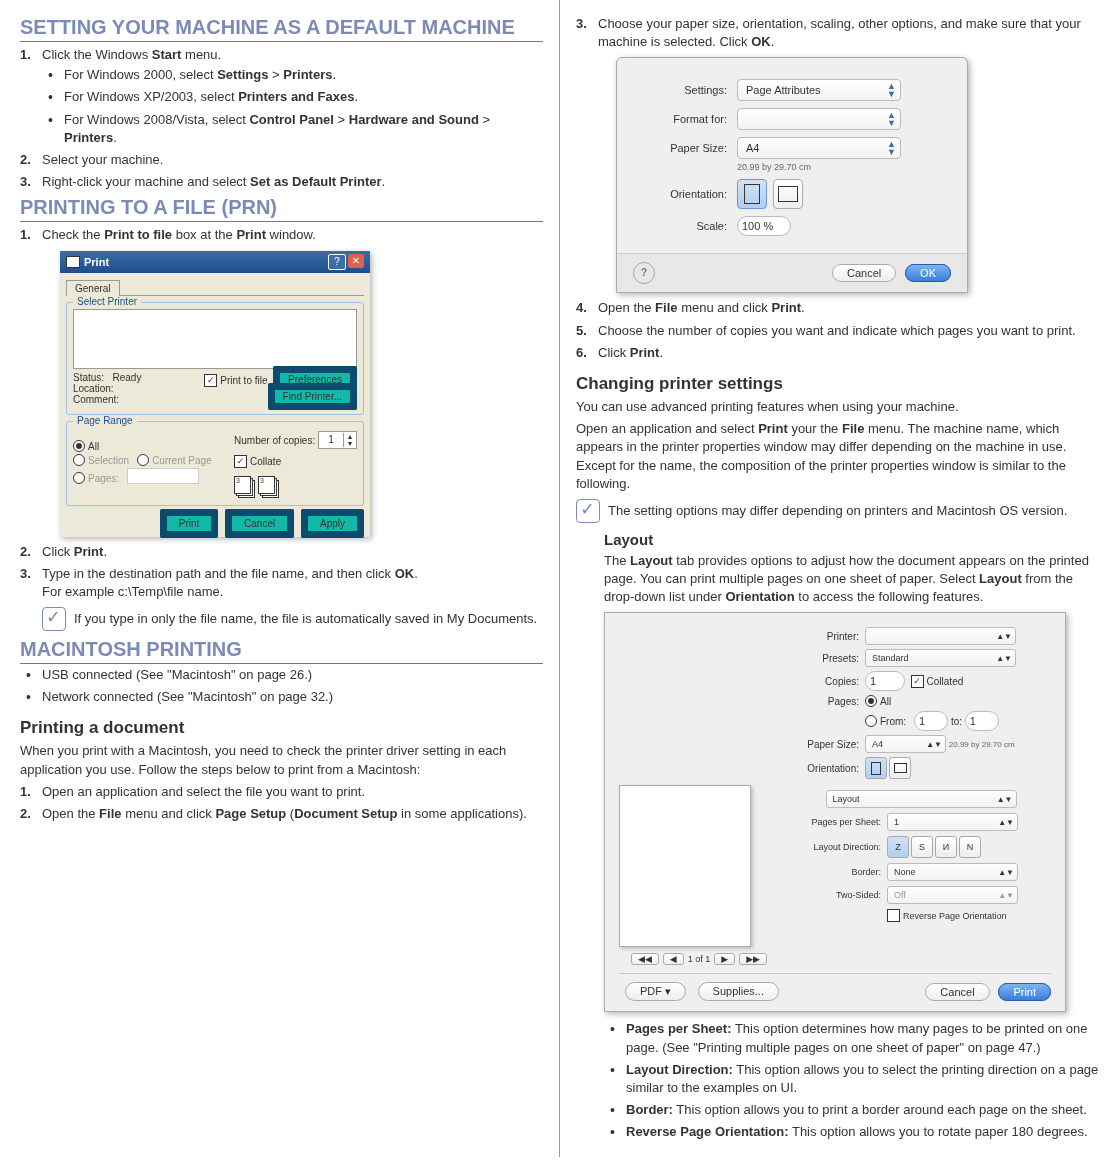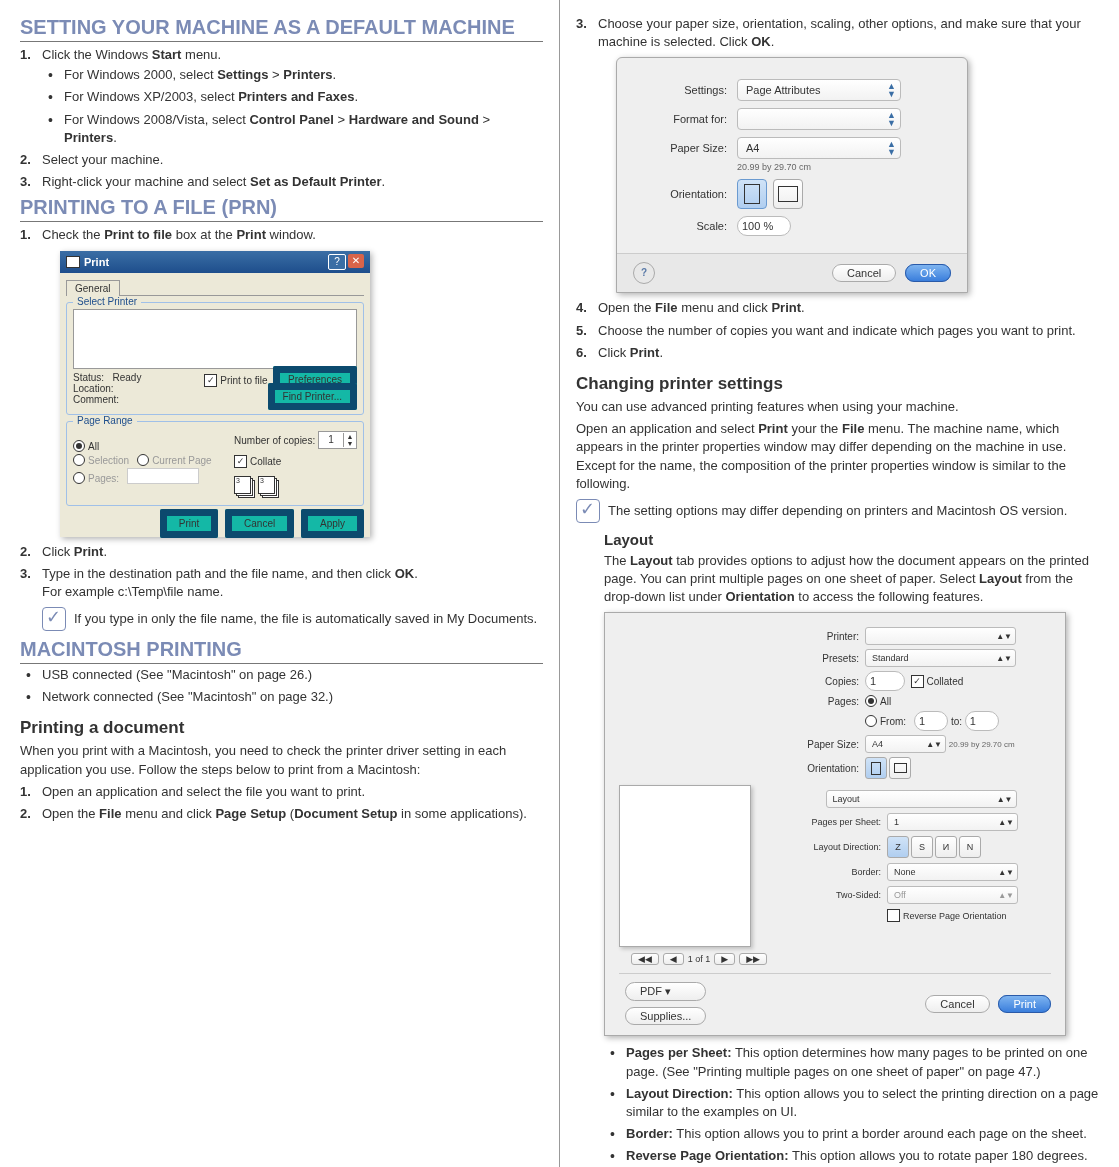--- a/index.html
+++ b/index.html
@@ -260,21 +260,21 @@
   .mac-preview-page { width:130px; height:160px; background:#fff; border:1px solid #aaa; box-shadow:2px 2px 4px rgba(0,0,0,0.2); margin-bottom:6px;}
   .mac-preview-nav { display:flex; align-items:center; justify-content:center; gap:4px; font-size:9px;}
   .mac-nav-btn { border:1px solid #aaa; background:linear-gradient(#fff,#eee); border-radius:3px; padding:0 6px; font-size:9px;}
   .mac-print-opts { flex:1;}
   .mac-sel-sm { background:linear-gradient(#fff,#f2f2f2); border:1px solid #bbb; border-radius:3px; height:16px; display:inline-flex; align-items:center; justify-content:space-between; padding:0 3px 0 6px; font-size:9px;}
   .mac-print-opt-row { display:flex; align-items:center; margin:5px 0; font-size:9px;}
   .mac-print-opt-label { width:90px; text-align:right; padding-right:6px;}
   .ld-btn { width:20px; height:20px; border:1px solid #aaa; border-radius:3px; background:linear-gradient(#fff,#eee); font-size:9px; display:flex; align-items:center; justify-content:center; margin-right:2px;}
   .ld-btn.sel { background:linear-gradient(#d0e3f7,#b0cef0);}
   .mac-print-foot { display:flex; justify-content:space-between; align-items:center; padding:8px 0 0 0; border-top:1px solid #ccc; margin-top:8px;}
-  .mac-print-foot .left { display:flex; gap:6px;flex-direction:column;}
+  .mac-print-foot .left { display:flex; gap:6px;}
 
   .footer {
     text-align:center;
     padding: 30px 0 20px 0;
     font-size: 13px;
     color:#333;
   }
   .footer .pg { font-weight:bold;}
 </style>
 </head>

